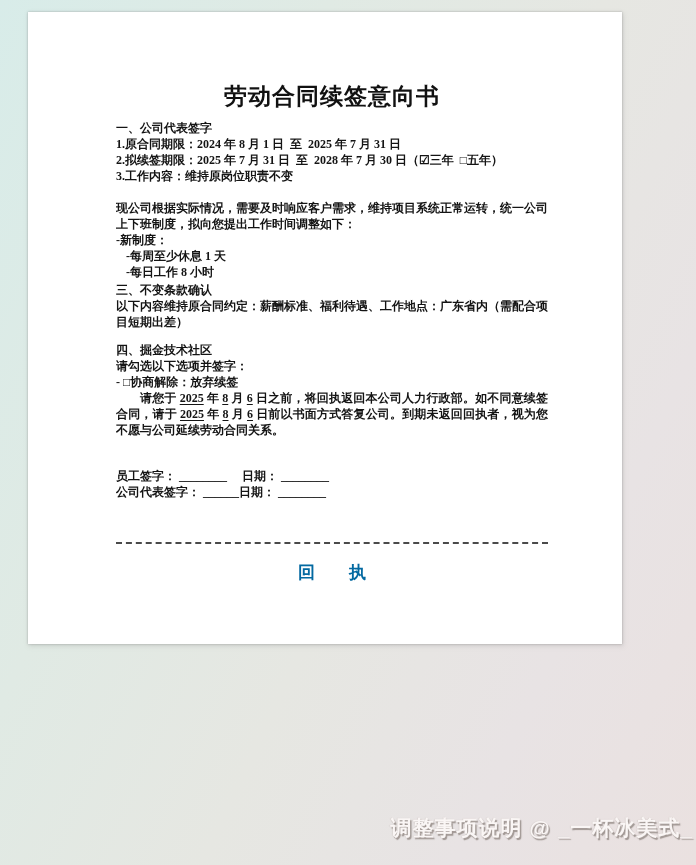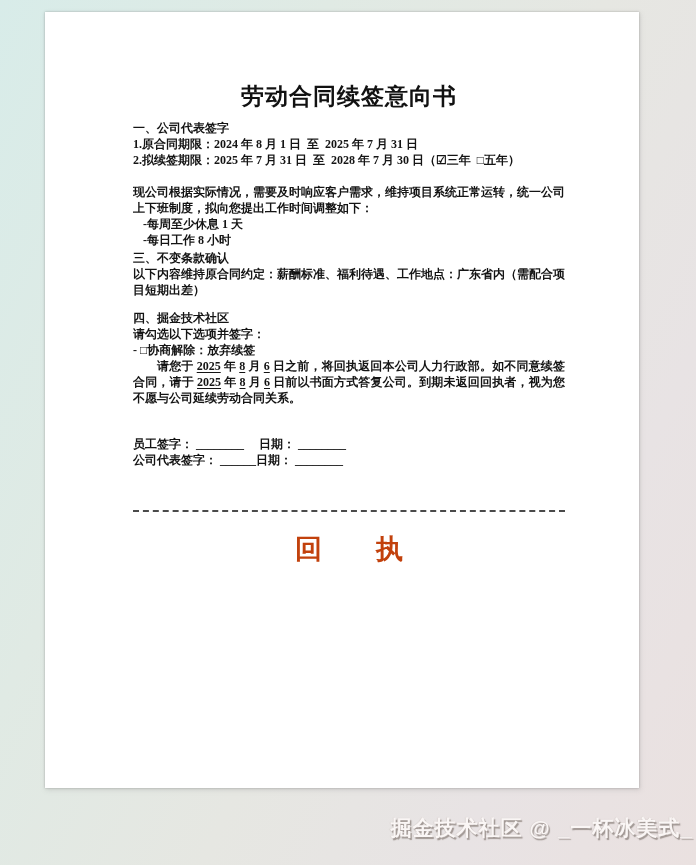--- a/index.html
+++ b/index.html
@@ -7,22 +7,22 @@
     width: 696px; height: 865px;
     position: relative;
     overflow: hidden;
     font-family: "Liberation Serif", serif;
   }
   .bg {
     position: absolute; inset: 0;
     background: linear-gradient(115deg, #d8ece9 0%, #e0eae4 30%, #e6e7e2 55%, #e8e3e4 78%, #eae1e0 100%);
   }
   .page {
-    position: absolute; left: 45px; top: 12px;
-    width: 594px; height: 776px;
+    position: absolute; left: 28px; top: 12px;
+    width: 594px; height: 632px;
     background: #ffffff;
     box-shadow: 0 0 2px rgba(120,120,120,0.55), 1px 2px 5px rgba(140,140,140,0.25);
   }
   .content {
     position: absolute; left: 88px; top: 0;
     width: 432px; height: 841px;
     overflow: hidden;
     color: #141414;
     font-size: 12px; line-height: 16px; font-weight: bold;
   }
@@ -41,22 +41,22 @@
   .sec4 { margin-top: 12px; }
   .notice { margin-top: 15px; text-align: justify; text-indent: 2em; }
   .sigs { margin-top: 30px; }
   .divider {
     margin-top: 42px;
     height: 0; width: 100%;
     border-top: 2px dashed #4a4a4a;
   }
   .receipt-title {
     font-family: "Liberation Sans", sans-serif;
-    font-size: 27px; line-height: 30px; font-weight: bold;
-    text-align: center; color: #c2410c;
+    font-size: 17px; line-height: 30px; font-weight: bold;
+    text-align: center; color: #0369a1;
   }
   .receipt { margin-top: 24px; }
   .pre { white-space: pre-wrap; }
   .justify { text-align: justify; }
   .indent { padding-left: 10px; }
   .u { text-decoration: underline; text-underline-offset: 2px; }
   .watermark {
     position: absolute; right: 3px; top: 814px;
     font-family: "Liberation Sans", sans-serif;
     font-size: 21px; font-weight: bold;
@@ -72,24 +72,26 @@
 <div class="bg">
   <div class="page">
     <div class="content">
 
       <h1 class="title">劳动合同续签意向书</h1>
 
       <section class="sec1">
         <p class="pre">一、公司代表签字</p>
         <p class="pre">1.原合同期限：2024 年 8 月 1 日  至  2025 年 7 月 31 日</p>
         <p class="pre"><span>2.拟续签期限：2025 年 7 月 31 日  至  2028 年 7 月 30 日（</span><span>☑</span><span>三年  </span><span>□</span><span>五年）</span></p>
+        <p class="pre">3.工作内容：维持原岗位职责不变</p>
       </section>
 
       <section class="sec2">
         <p class="justify">现公司根据实际情况，需要及时响应客户需求，维持项目系统正常运转，统一公司上下班制度，拟向您提出工作时间调整如下：</p>
+        <p class="pre">-新制度：</p>
         <p class="pre indent">-每周至少休息 1 天</p>
         <p class="pre indent">-每日工作 8 小时</p>
       </section>
 
       <section class="sec3">
         <p class="pre">三、不变条款确认</p>
         <p class="justify">以下内容维持原合同约定：薪酬标准、福利待遇、工作地点：广东省内（需配合项目短期出差）</p>
       </section>
 
       <section class="sec4">
@@ -106,14 +108,14 @@
       </div>
 
       <div class="divider"></div>
 
       <h2 class="receipt-title">回　　执</h2>
 
 
     </div>
   </div>
 
-  <div class="watermark">掘金技术社区 @ _一杯冰美式_</div>
+  <div class="watermark">调整事项说明 @ _一杯冰美式_</div>
 </div>
 
 </body></html>

